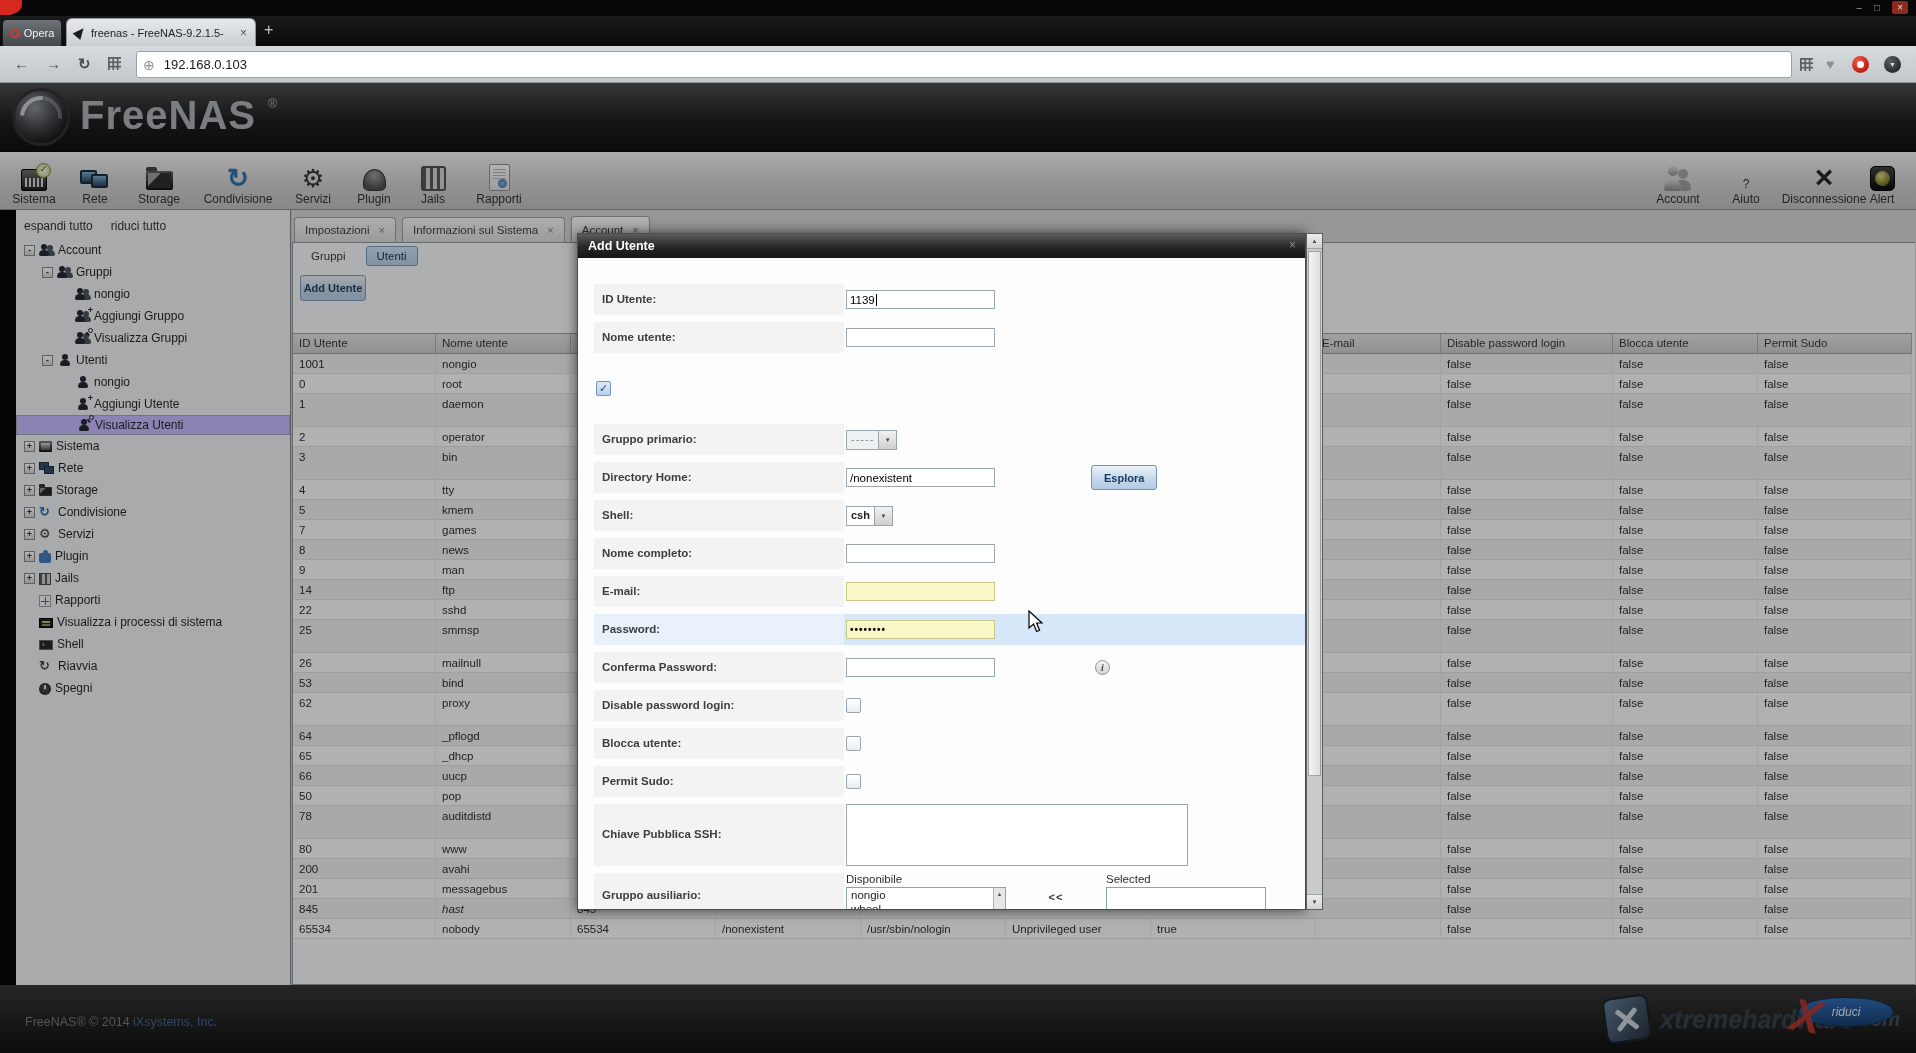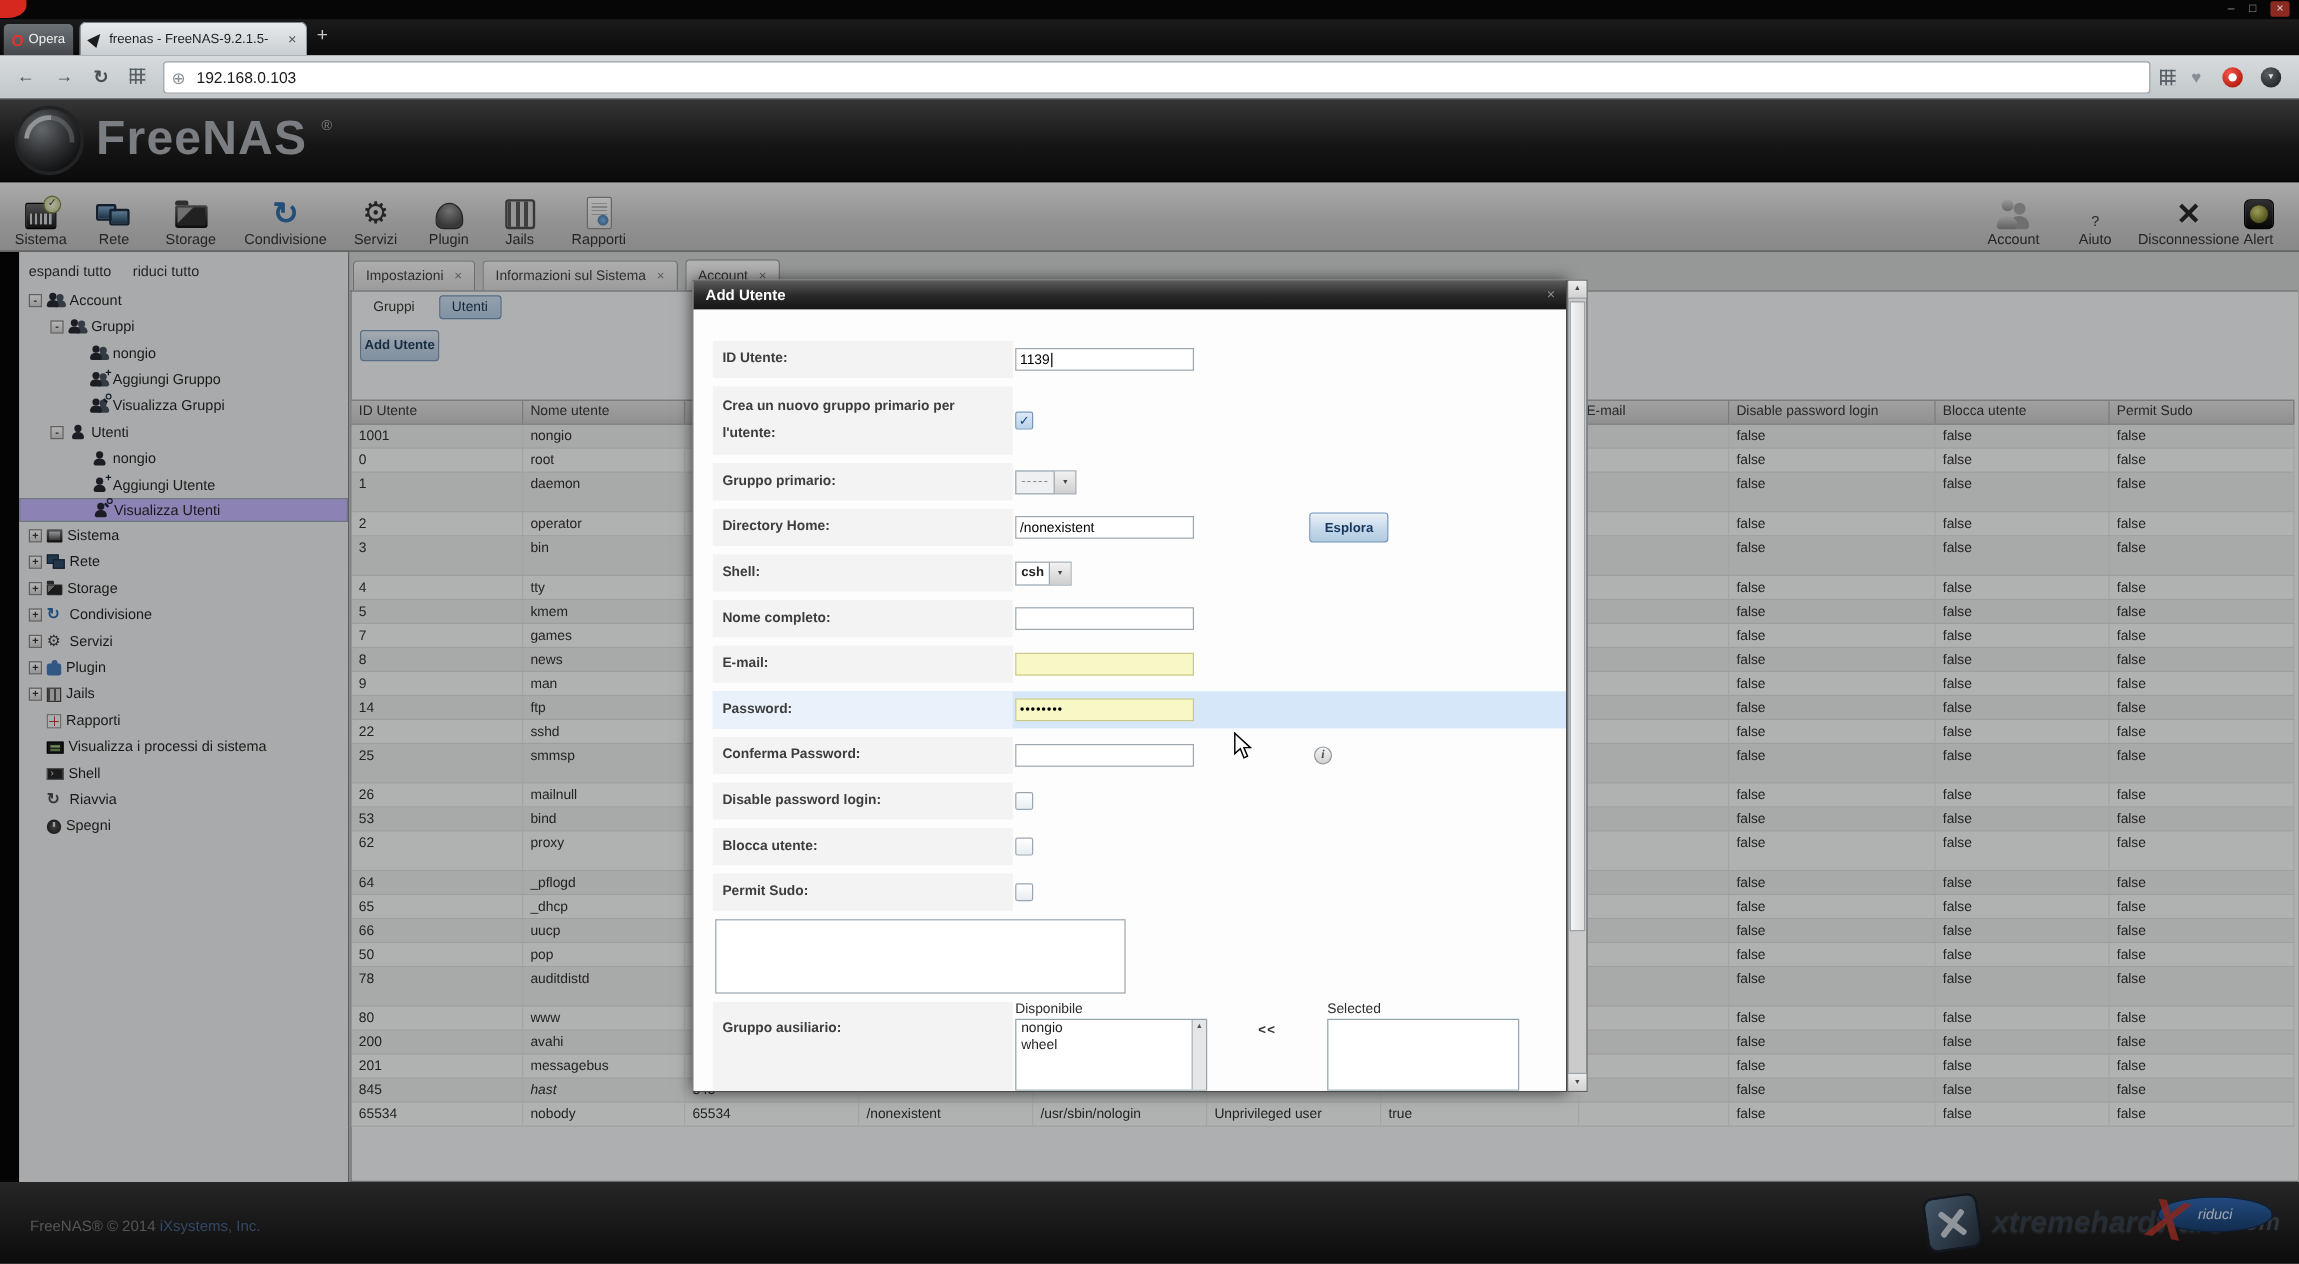--- a/index.html
+++ b/index.html
@@ -837,24 +837,29 @@
         <div class="dlabel">
           <span>ID Utente:</span>
         </div>
         <div class="dctrl">
           <div class="din">
             <span>1139</span>
             <span class="caret"></span>
           </div>
         </div>
       </div>
+      <div class="drow">
+        <div class="dlabel">
+          <span>Nome utente:</span>
+        </div>
+        <div class="dctrl">
+          <div class="din"></div>
+        </div>
+      </div>
       <div class="drow tall">
-        <div class="dlabel">
-          <span>Crea un nuovo gruppo primario per l'utente:</span>
-        </div>
         <div class="dctrl">
           <span class="cb checked">✓</span>
         </div>
       </div>
       <div class="drow">
         <div class="dlabel">
           <span>Gruppo primario:</span>
         </div>
         <div class="dctrl">
           <div class="sel disabled">
@@ -938,20 +943,23 @@
       </div>
       <div class="drow">
         <div class="dlabel">
           <span>Permit Sudo:</span>
         </div>
         <div class="dctrl">
           <span class="cb"></span>
         </div>
       </div>
       <div class="drow ta">
+        <div class="dlabel">
+          <span>Chiave Pubblica SSH:</span>
+        </div>
         <div class="dctrl">
           <div class="dta"></div>
         </div>
       </div>
       <div class="drow dual-row">
         <div class="dlabel">
           <span>Gruppo ausiliario:</span>
         </div>
         <div class="dctrl">
           <div class="dual">

